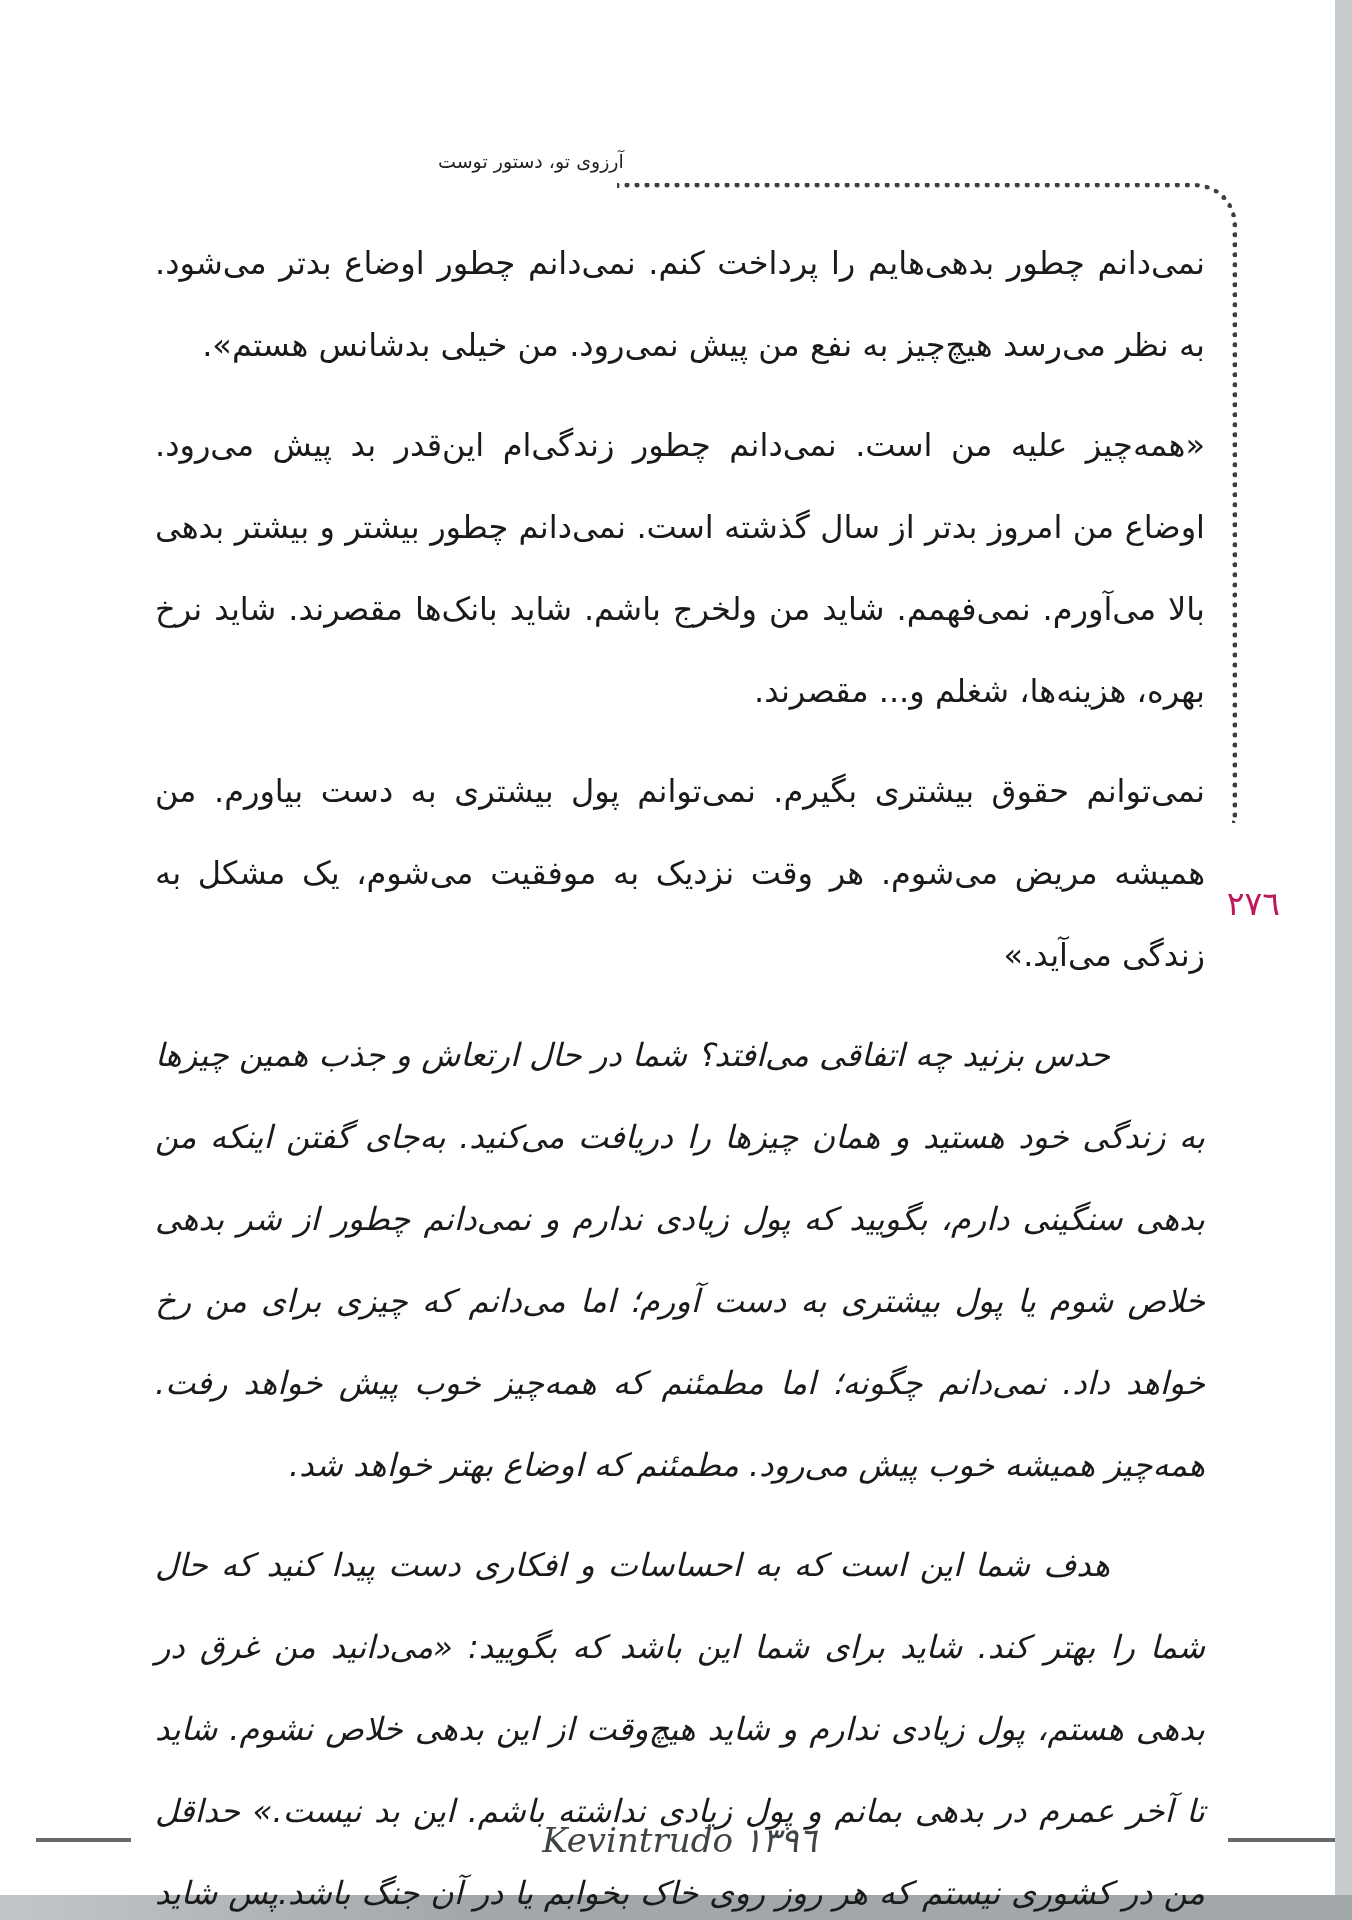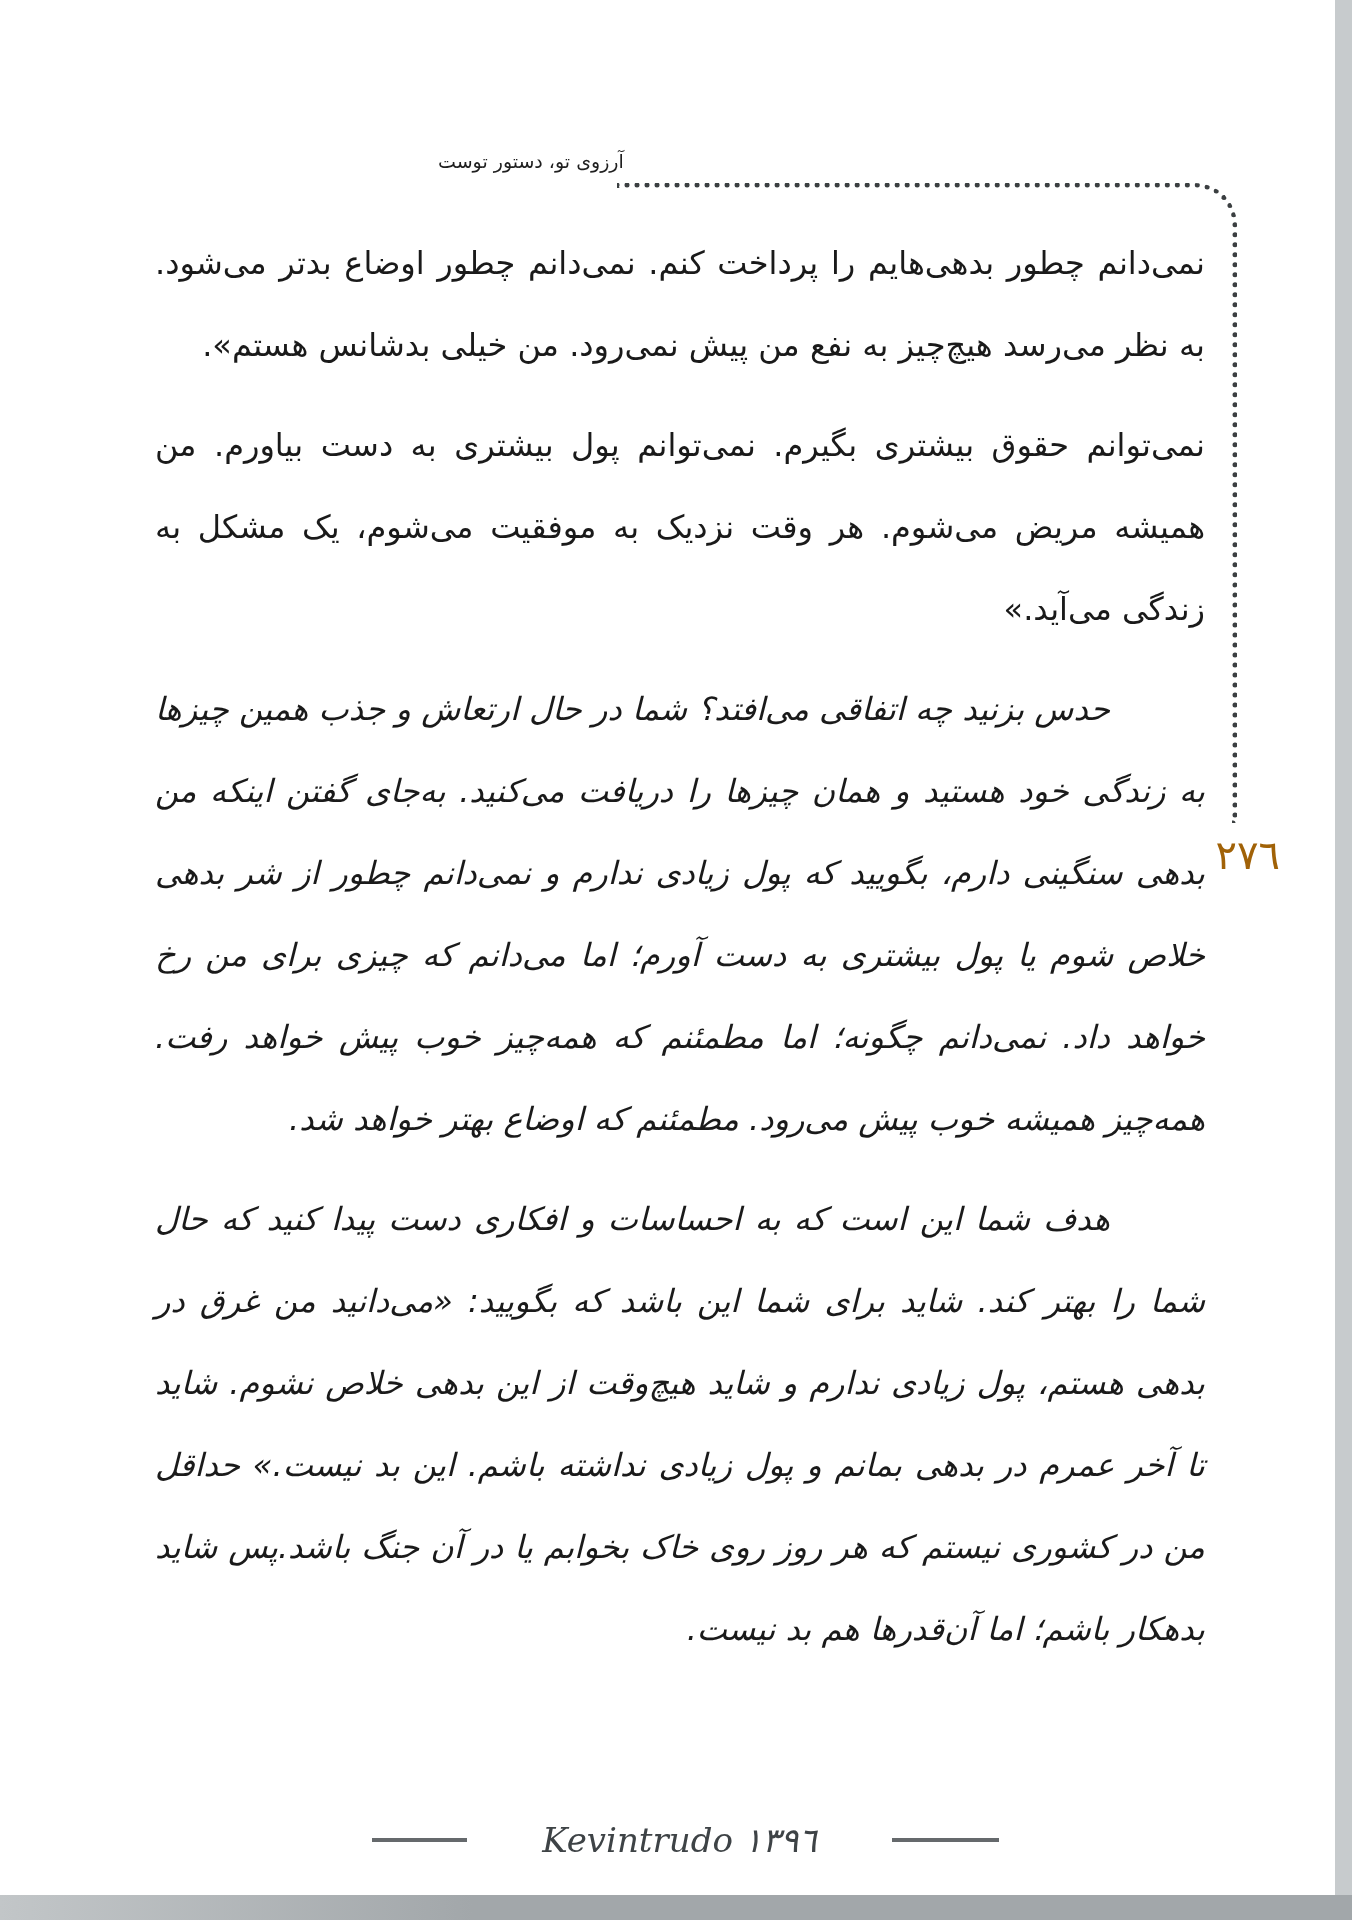--- a/index.html
+++ b/index.html
@@ -49,26 +49,26 @@
     width: 615px;
     height: 635px;
     border-top: 5px dotted #3b3f41;
     border-right: 5px dotted #3b3f41;
     border-top-right-radius: 42px;
   }
 
   
   .page-number {
     position: absolute;
-    top: 832px;
+    top: 884px;
     right: 72px;
     direction: rtl;
-    font-size: 40px;
+    font-size: 33px;
     letter-spacing: 12px;
-    color: #a16207;
+    color: #be185d;
   }
 
   
   .body-text {
     position: absolute;
     top: 222px;
     right: 147px;
     left: 155px;
     direction: rtl;
     text-align: justify;
@@ -82,21 +82,21 @@
     text-indent: 95px;
     font-style: italic;
   }
 
   
   .page-footer {
     position: absolute;
     top: 1820px;
     left: 0; right: 17px;
     display: flex;
-    justify-content: center;
+    justify-content: space-between;
     align-items: center;
     gap: 75px;
     padding-left: 36px;
   }
   .footer-rule {
     display: inline-block;
     height: 4px;
     background: #65696c;
   }
   .footer-rule.left  { width: 95px; }
@@ -119,20 +119,21 @@
 <div class="running-header">
   <span>آرزوی تو، دستور توست</span>
 </div>
 
 <div class="quote-border"></div>
 
 <div class="page-number">٢٧٦</div>
 
 <div class="body-text">
   <p>نمی‌دانم چطور بدهی‌هایم را پرداخت کنم. نمی‌دانم چطور اوضاع بدتر می‌شود. به نظر می‌رسد هیچ‌چیز به نفع من پیش نمی‌رود. من خیلی بدشانس هستم».</p>
+  <p>«همه‌چیز علیه من است. نمی‌دانم چطور زندگی‌ام این‌قدر بد پیش می‌رود. اوضاع من امروز بدتر از سال گذشته است. نمی‌دانم چطور بیشتر و بیشتر بدهی بالا می‌آورم. نمی‌فهمم. شاید من ولخرج باشم. شاید بانک‌ها مقصرند. شاید نرخ بهره، هزینه‌ها، شغلم و... مقصرند.</p>
   <p>نمی‌توانم حقوق بیشتری بگیرم. نمی‌توانم پول بیشتری به دست بیاورم. من همیشه مریض می‌شوم. هر وقت نزدیک به موفقیت می‌شوم، یک مشکل به زندگی می‌آید.»</p>
   <p class="indent">حدس بزنید چه اتفاقی می‌افتد؟ شما در حال ارتعاش و جذب همین چیزها به زندگی خود هستید و همان چیزها را دریافت می‌کنید. به‌جای گفتن اینکه من بدهی سنگینی دارم، بگویید که پول زیادی ندارم و نمی‌دانم چطور از شر بدهی خلاص شوم یا پول بیشتری به دست آورم؛ اما می‌دانم که چیزی برای من رخ خواهد داد. نمی‌دانم چگونه؛ اما مطمئنم که همه‌چیز خوب پیش خواهد رفت. همه‌چیز همیشه خوب پیش می‌رود. مطمئنم که اوضاع بهتر خواهد شد.</p>
   <p class="indent">هدف شما این است که به احساسات و افکاری دست پیدا کنید که حال شما را بهتر کند. شاید برای شما این باشد که بگویید: «می‌دانید من غرق در بدهی هستم، پول زیادی ندارم و شاید هیچ‌وقت از این بدهی خلاص نشوم. شاید تا آخر عمرم در بدهی بمانم و پول زیادی نداشته باشم. این بد نیست.» حداقل من در کشوری نیستم که هر روز روی خاک بخوابم یا در آن جنگ باشد.پس شاید بدهکار باشم؛ اما آن‌قدرها هم بد نیست.</p>
 </div>
 
 <div class="page-footer">
   <span class="footer-rule left"></span>
   <span class="footer-text">Kevintrudo ١٣٩٦</span>
   <span class="footer-rule right"></span>
 </div>

